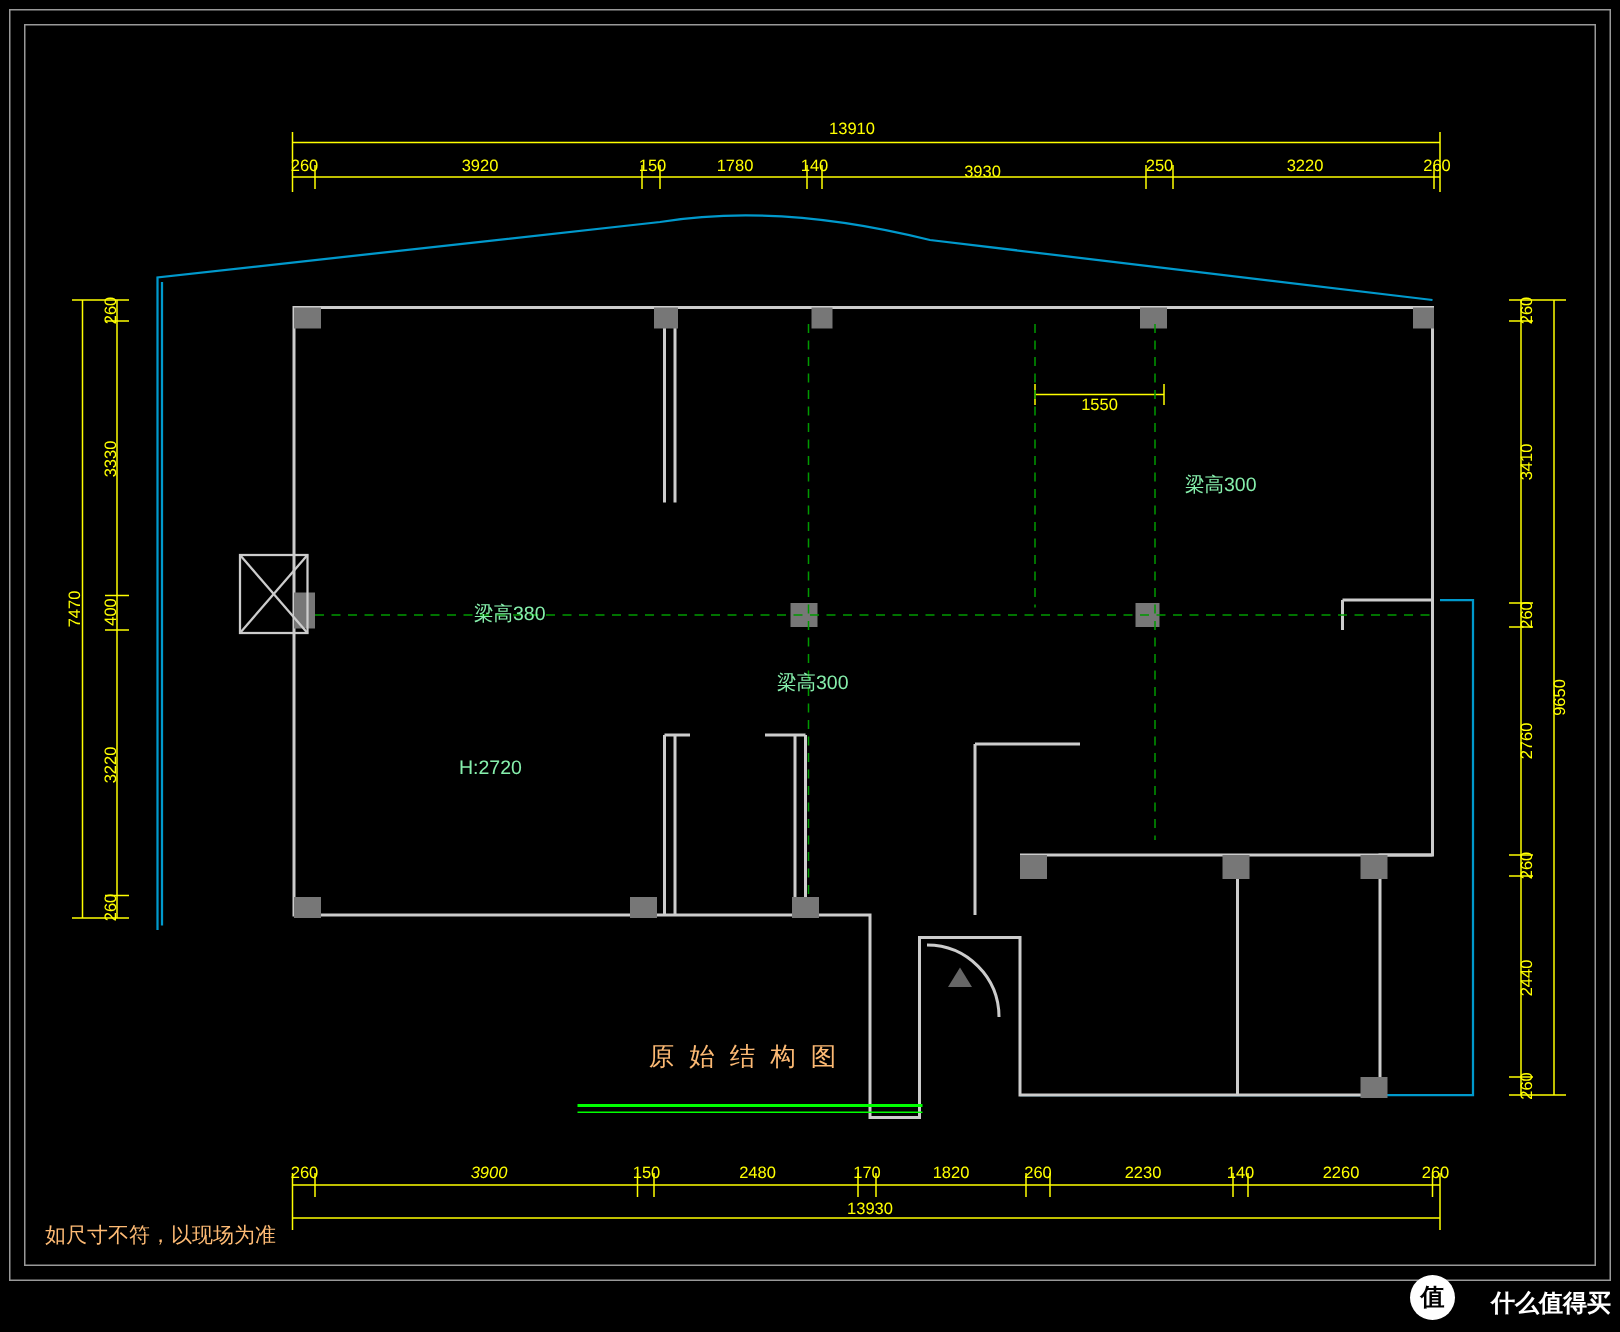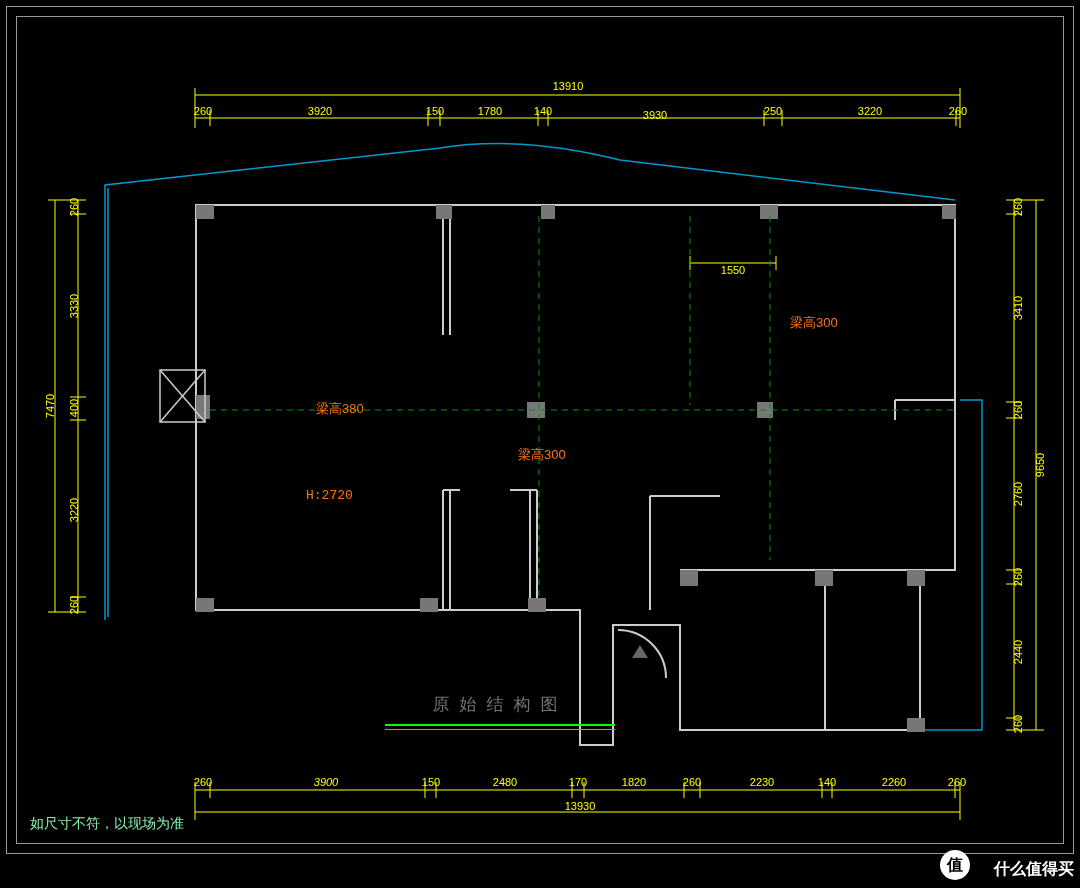--- a/index.html
+++ b/index.html
@@ -26,51 +26,51 @@
     font-size: 11px;
     white-space: nowrap;
     text-align: center;
     transform: translateX(-50%);
   }
   .dim-text.vert {
     transform: translate(-50%, -50%) rotate(-90deg);
   }
   .anno {
     position: absolute;
-    color: #f97316;
+    color: #86efac;
     font-size: 13px;
     white-space: nowrap;
   }
   .title-block {
     position: absolute;
     left: 385px;
     top: 693px;
     width: 230px;
     text-align: center;
   }
   .title-text {
-    color: #737373;
+    color: #fdba74;
     font-size: 17px;
     letter-spacing: 10px;
-    padding-bottom: 8px;
+    padding-bottom: 20px;
   }
   .title-underline-1 {
     height: 2px;
     background: #00ff00;
     margin-bottom: 3px;
   }
   .title-underline-2 {
     height: 1px;
     background: #00ff00;
   }
   .note {
     position: absolute;
     left: 30px;
     bottom: 55px;
-    color: #86efac;
+    color: #fdba74;
     font-size: 14px;
   }
   .watermark-badge {
     position: absolute;
     right: 110px;
     bottom: 8px;
     width: 30px;
     height: 30px;
     border-radius: 50%;
     background: #fff;
@@ -255,21 +255,21 @@
 <div class="dim-text vert" style="left:1018px; top:308px;">3410</div>
 <div class="dim-text vert" style="left:1018px; top:410px;">260</div>
 <div class="dim-text vert" style="left:1018px; top:494px;">2760</div>
 <div class="dim-text vert" style="left:1018px; top:577px;">260</div>
 <div class="dim-text vert" style="left:1018px; top:652px;">2440</div>
 <div class="dim-text vert" style="left:1018px; top:724px;">260</div>
 
 <div class="anno" style="left:316px; top:400px;">梁高380</div>
 <div class="anno" style="left:518px; top:446px;">梁高300</div>
 <div class="anno" style="left:790px; top:314px;">梁高300</div>
-<div class="anno" style="left:306px; top:488px;font-family:Liberation Mono, monospace;">H:2720</div>
+<div class="anno" style="left:306px; top:504px;">H:2720</div>
 
 <div class="title-block">
   <div class="title-text">原始结构图</div>
   <div class="title-underline-1"></div>
   <div class="title-underline-2"></div>
 </div>
 
 <div class="note">如尺寸不符，以现场为准</div>
 
 <div class="watermark-badge">值</div>

